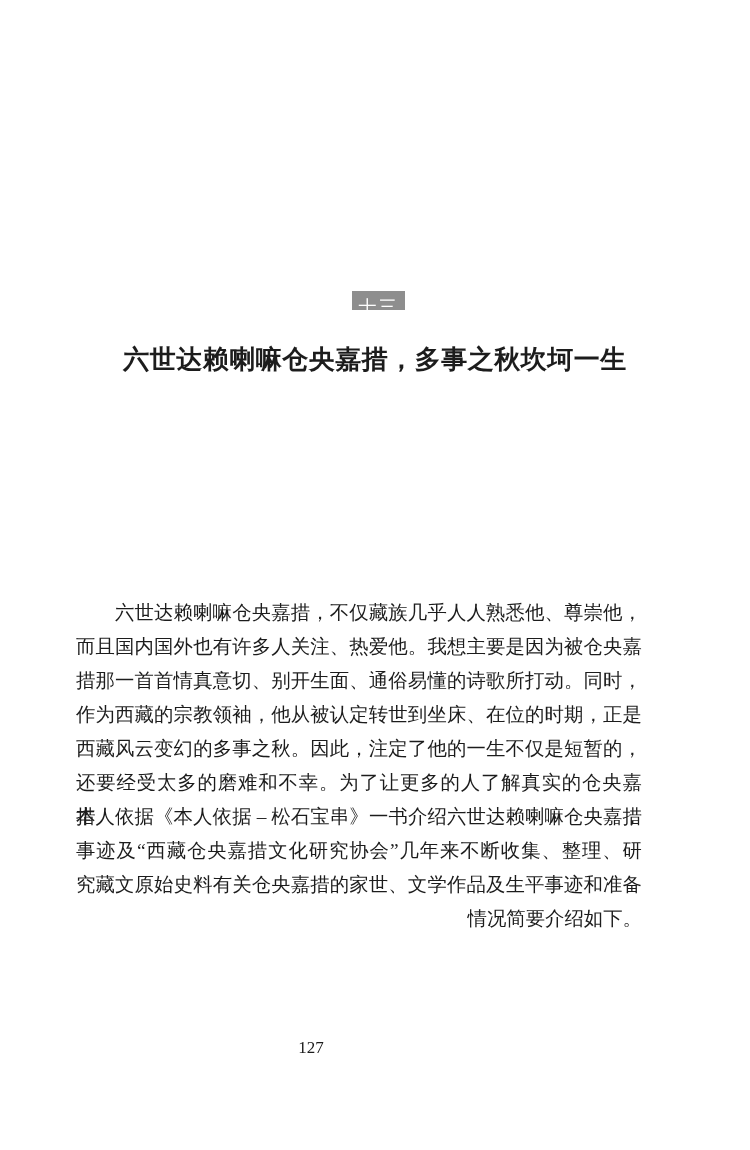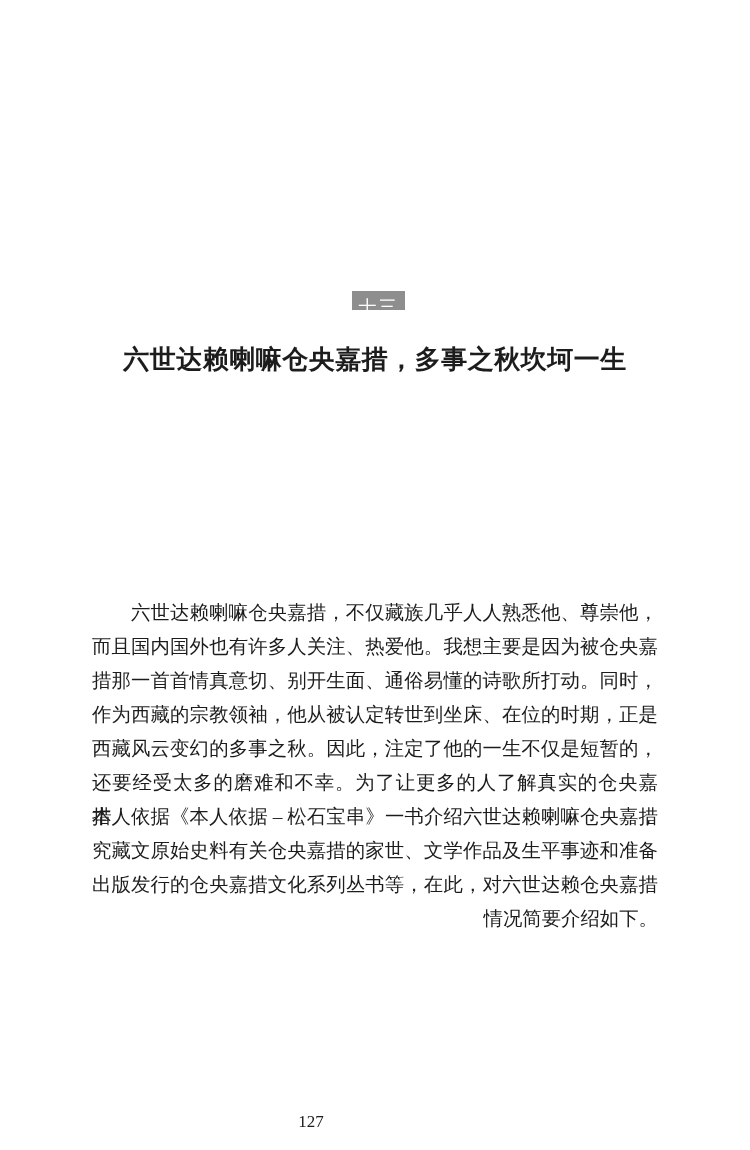--- a/index.html
+++ b/index.html
@@ -37,21 +37,21 @@
     margin: 0;
     text-align: center;
     font-size: 26px;
     font-weight: bold;
     line-height: 40px;
     color: var(--text, #111111);
     letter-spacing: 0.5px;
   }
   .body-text {
     position: absolute;
-    left: 92px;
+    left: 76px;
     top: 596px;
     width: 566px;
     font-size: 19.4px;
     color: var(--text, #1c1c1c);
   }
   .body-line {
     height: 34px;
     line-height: 34px;
     white-space: nowrap;
     text-align: right;
@@ -60,21 +60,21 @@
     white-space: normal;
     text-align: justify;
     text-align-last: justify;
   }
   .body-line.indent {
     text-indent: 39px;
   }
   .page-number {
     position: absolute;
     left: 0;
-    top: 1112px;
+    top: 1038px;
     width: 622px;
     text-align: center;
     font-size: 17px;
     color: var(--text, #1c1c1c);
   }
 </style>
 </head>
 <body>
 
 <div class="page">
@@ -84,20 +84,20 @@
   <h1 class="chapter-title">六世达赖喇嘛仓央嘉措，多事之秋坎坷一生</h1>
 
   <div class="body-text">
     <div class="body-line indent just">六世达赖喇嘛仓央嘉措，不仅藏族几乎人人熟悉他、尊崇他，</div>
     <div class="body-line just">而且国内国外也有许多人关注、热爱他。我想主要是因为被仓央嘉</div>
     <div class="body-line just">措那一首首情真意切、别开生面、通俗易懂的诗歌所打动。同时，</div>
     <div class="body-line just">作为西藏的宗教领袖，他从被认定转世到坐床、在位的时期，正是</div>
     <div class="body-line just">西藏风云变幻的多事之秋。因此，注定了他的一生不仅是短暂的，</div>
     <div class="body-line just">还要经受太多的磨难和不幸。为了让更多的人了解真实的仓央嘉措，</div>
     <div class="body-line just">本人依据《本人依据 – 松石宝串》一书介绍六世达赖喇嘛仓央嘉措</div>
+    <div class="body-line just">事迹及“西藏仓央嘉措文化研究协会”几年来不断收集、整理、研</div>
     <div class="body-line just">究藏文原始史料有关仓央嘉措的家世、文学作品及生平事迹和准备</div>
-    <div class="body-line just">出版发行的仓央嘉措文化系列丛书等，在此，对六世达赖仓央嘉措</div>
     <div class="body-line">情况简要介绍如下。</div>
   </div>
 
   <div class="page-number">127</div>
 
 </div>
 
 </body></html>

